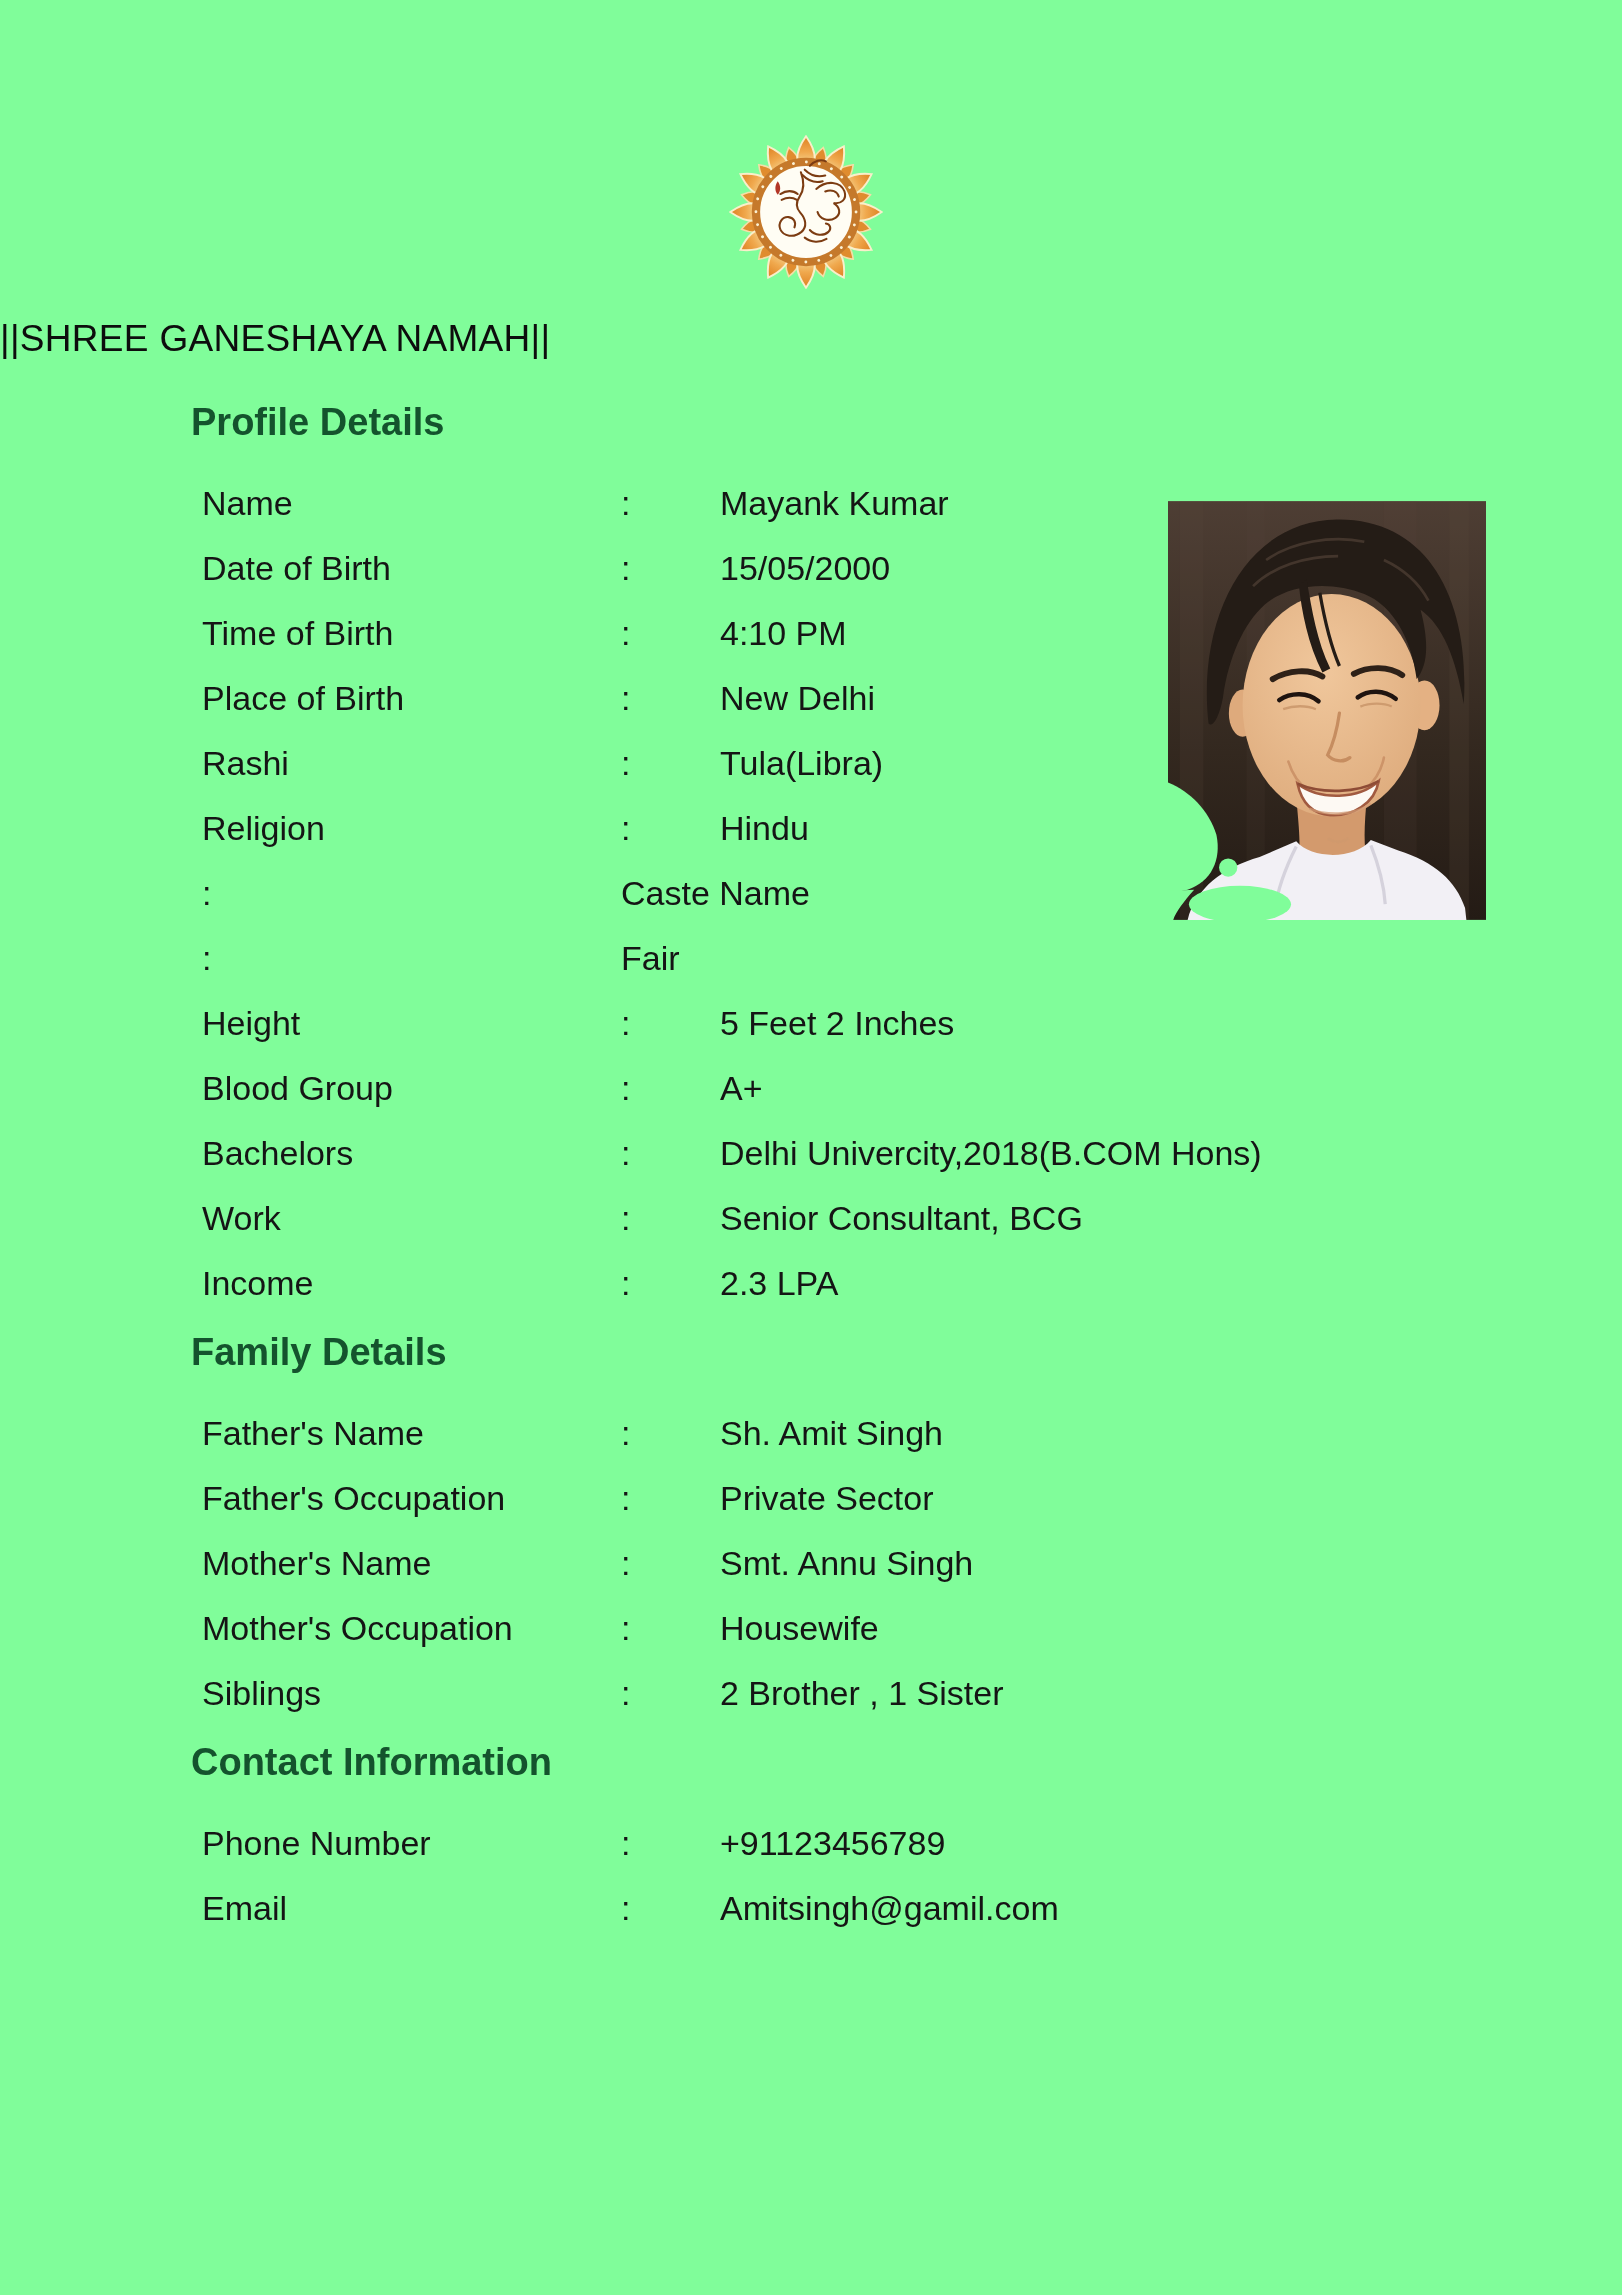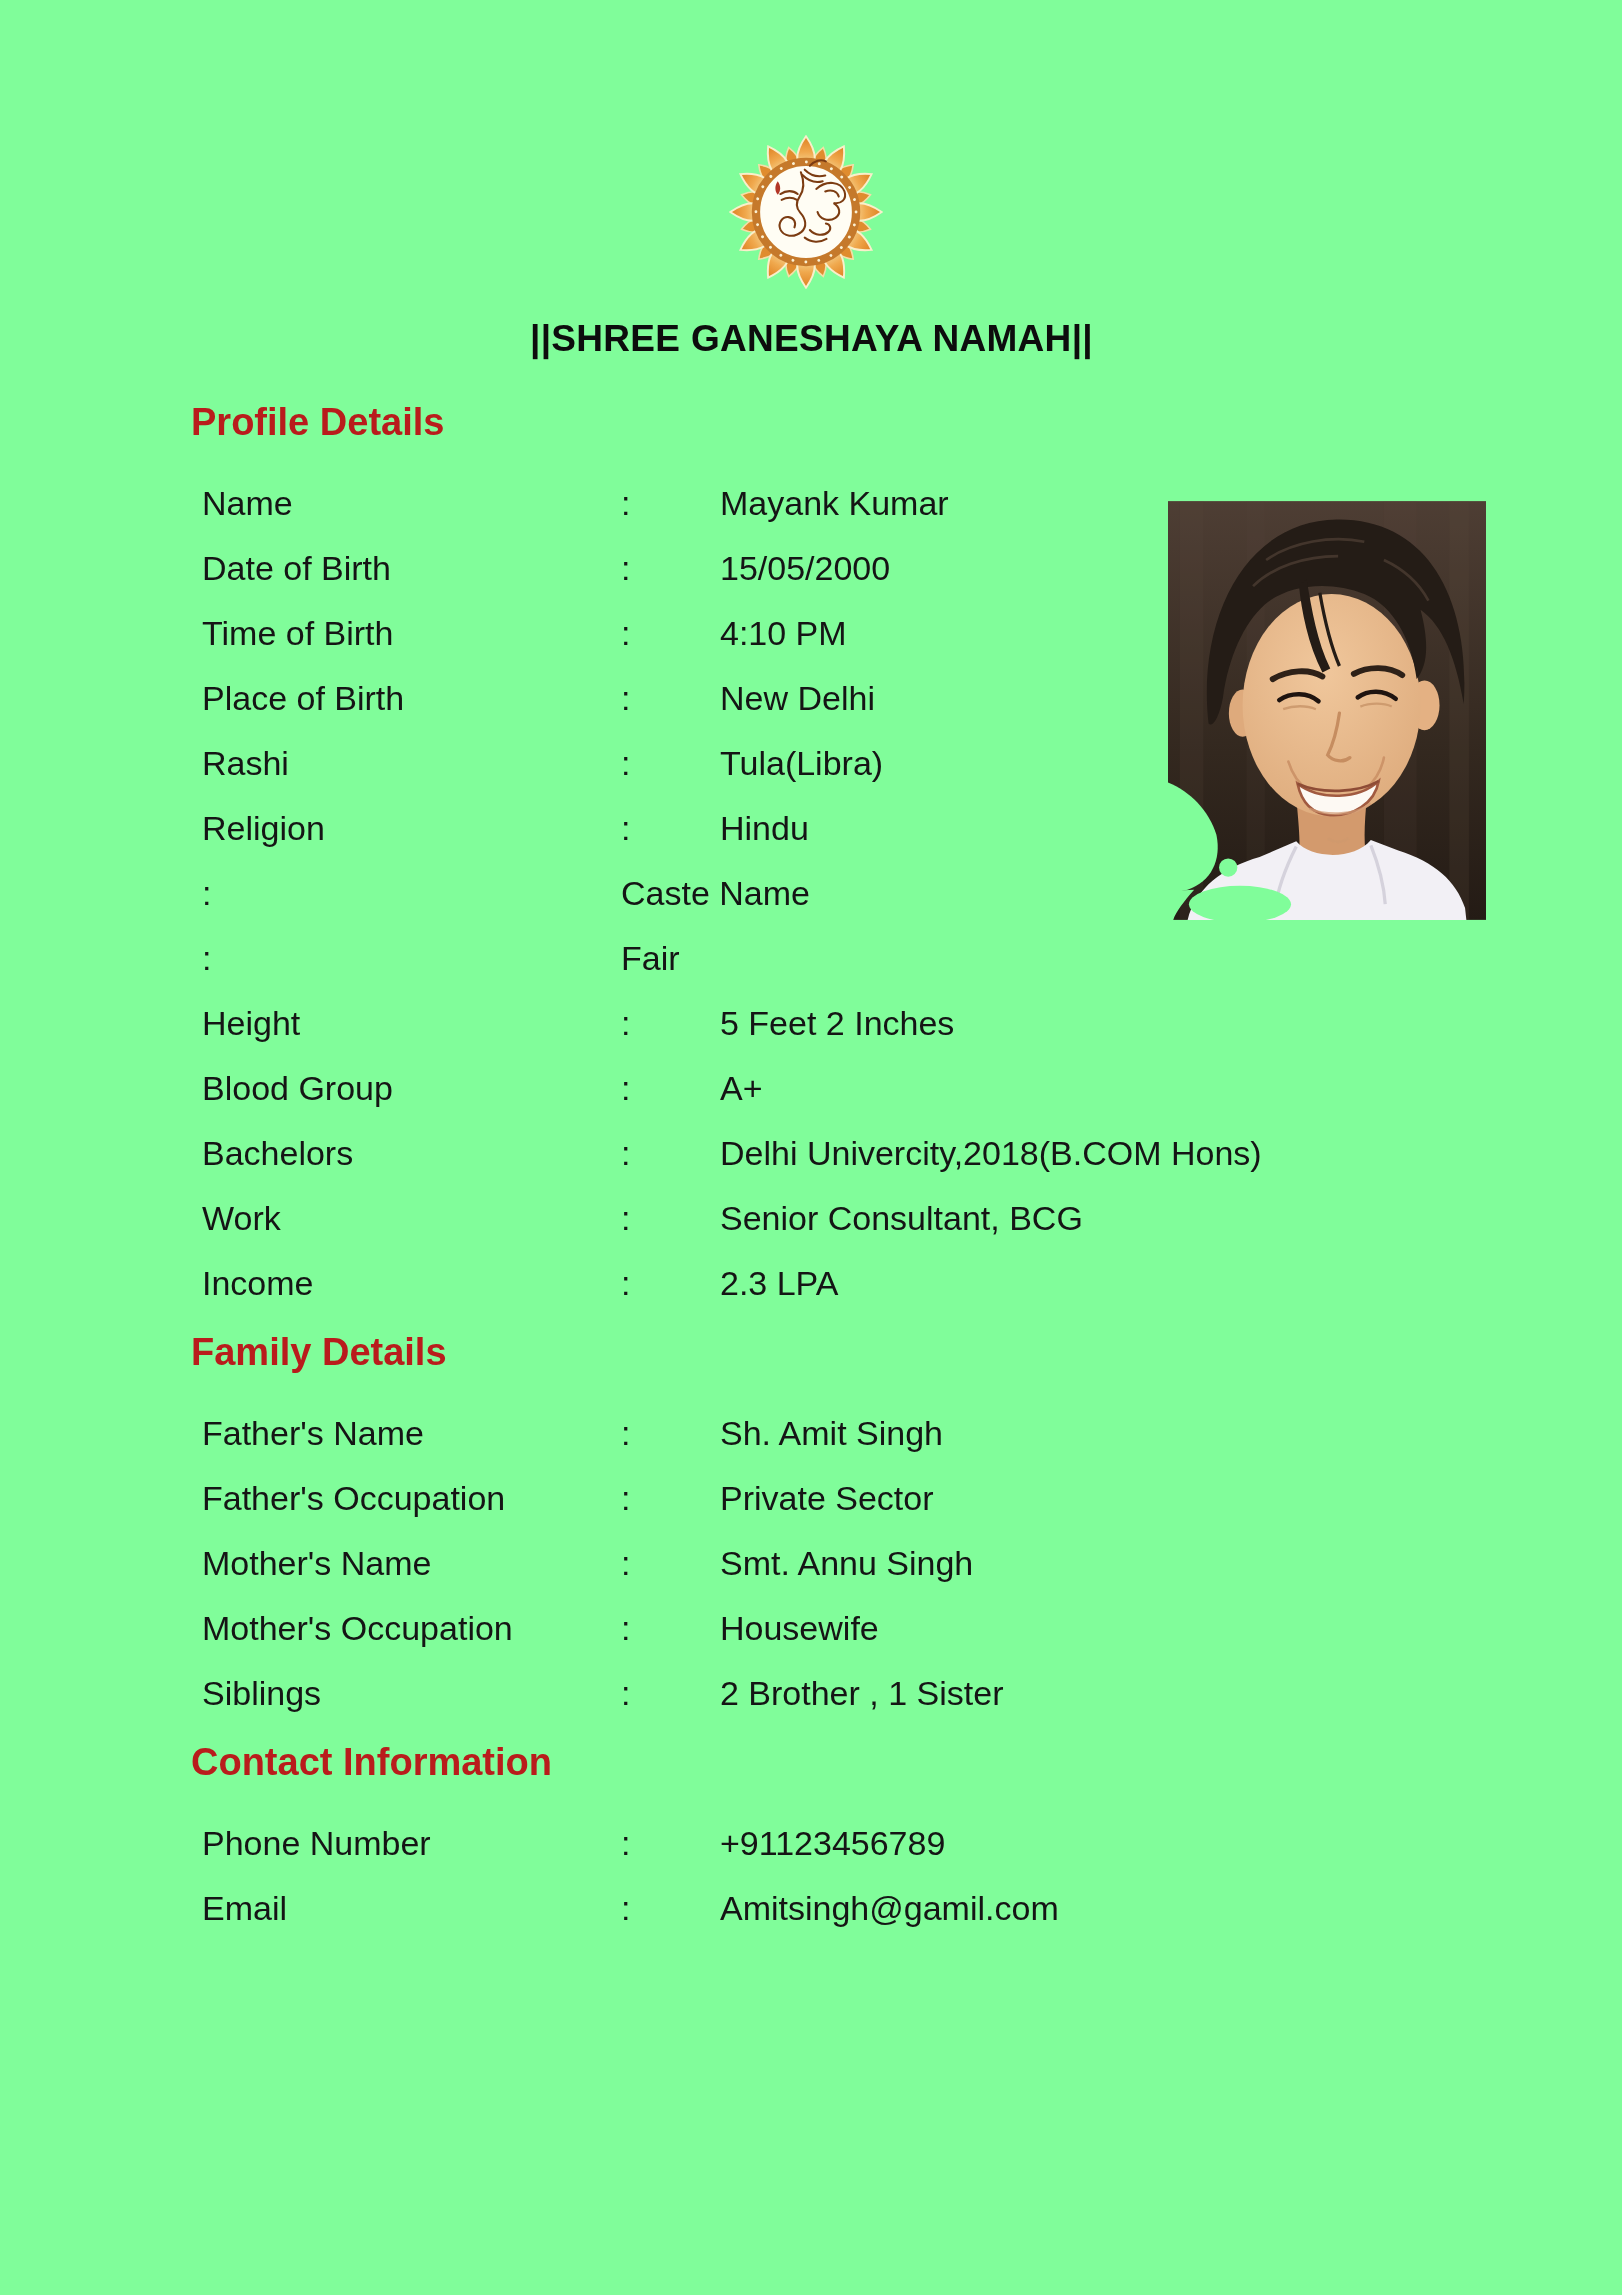--- a/index.html
+++ b/index.html
@@ -17,40 +17,40 @@
     left: 729px;
     top: 135px;
     width: 154px;
     height: 154px;
   }
   .title {
     position: absolute;
     left: 0;
     top: 313px;
     width: 100%;
-    text-align: center;
+    text-align: left;
     font-size: 37px;
-    font-weight: bold;
+    font-weight: normal;
     line-height: 52px;
     letter-spacing: 0.3px;
     color: #0d0d0d;
   }
   .content {
     position: absolute;
     left: 191px;
     top: 391px;
     width: 1276px;
   }
   .section { margin: 0 0 5.2px 0; }
   .section-heading {
     margin: 0 0 17px 0;
     font-size: 38px;
     font-weight: bold;
     line-height: 63px;
-    color: #b91c1c;
+    color: #14532d;
   }
   .detail-row {
     display: grid;
     grid-template-columns: 419px 99px auto;
     height: 65px;
     line-height: 65px;
     font-size: 34px;
     white-space: nowrap;
     margin-left: 11px;
   }

